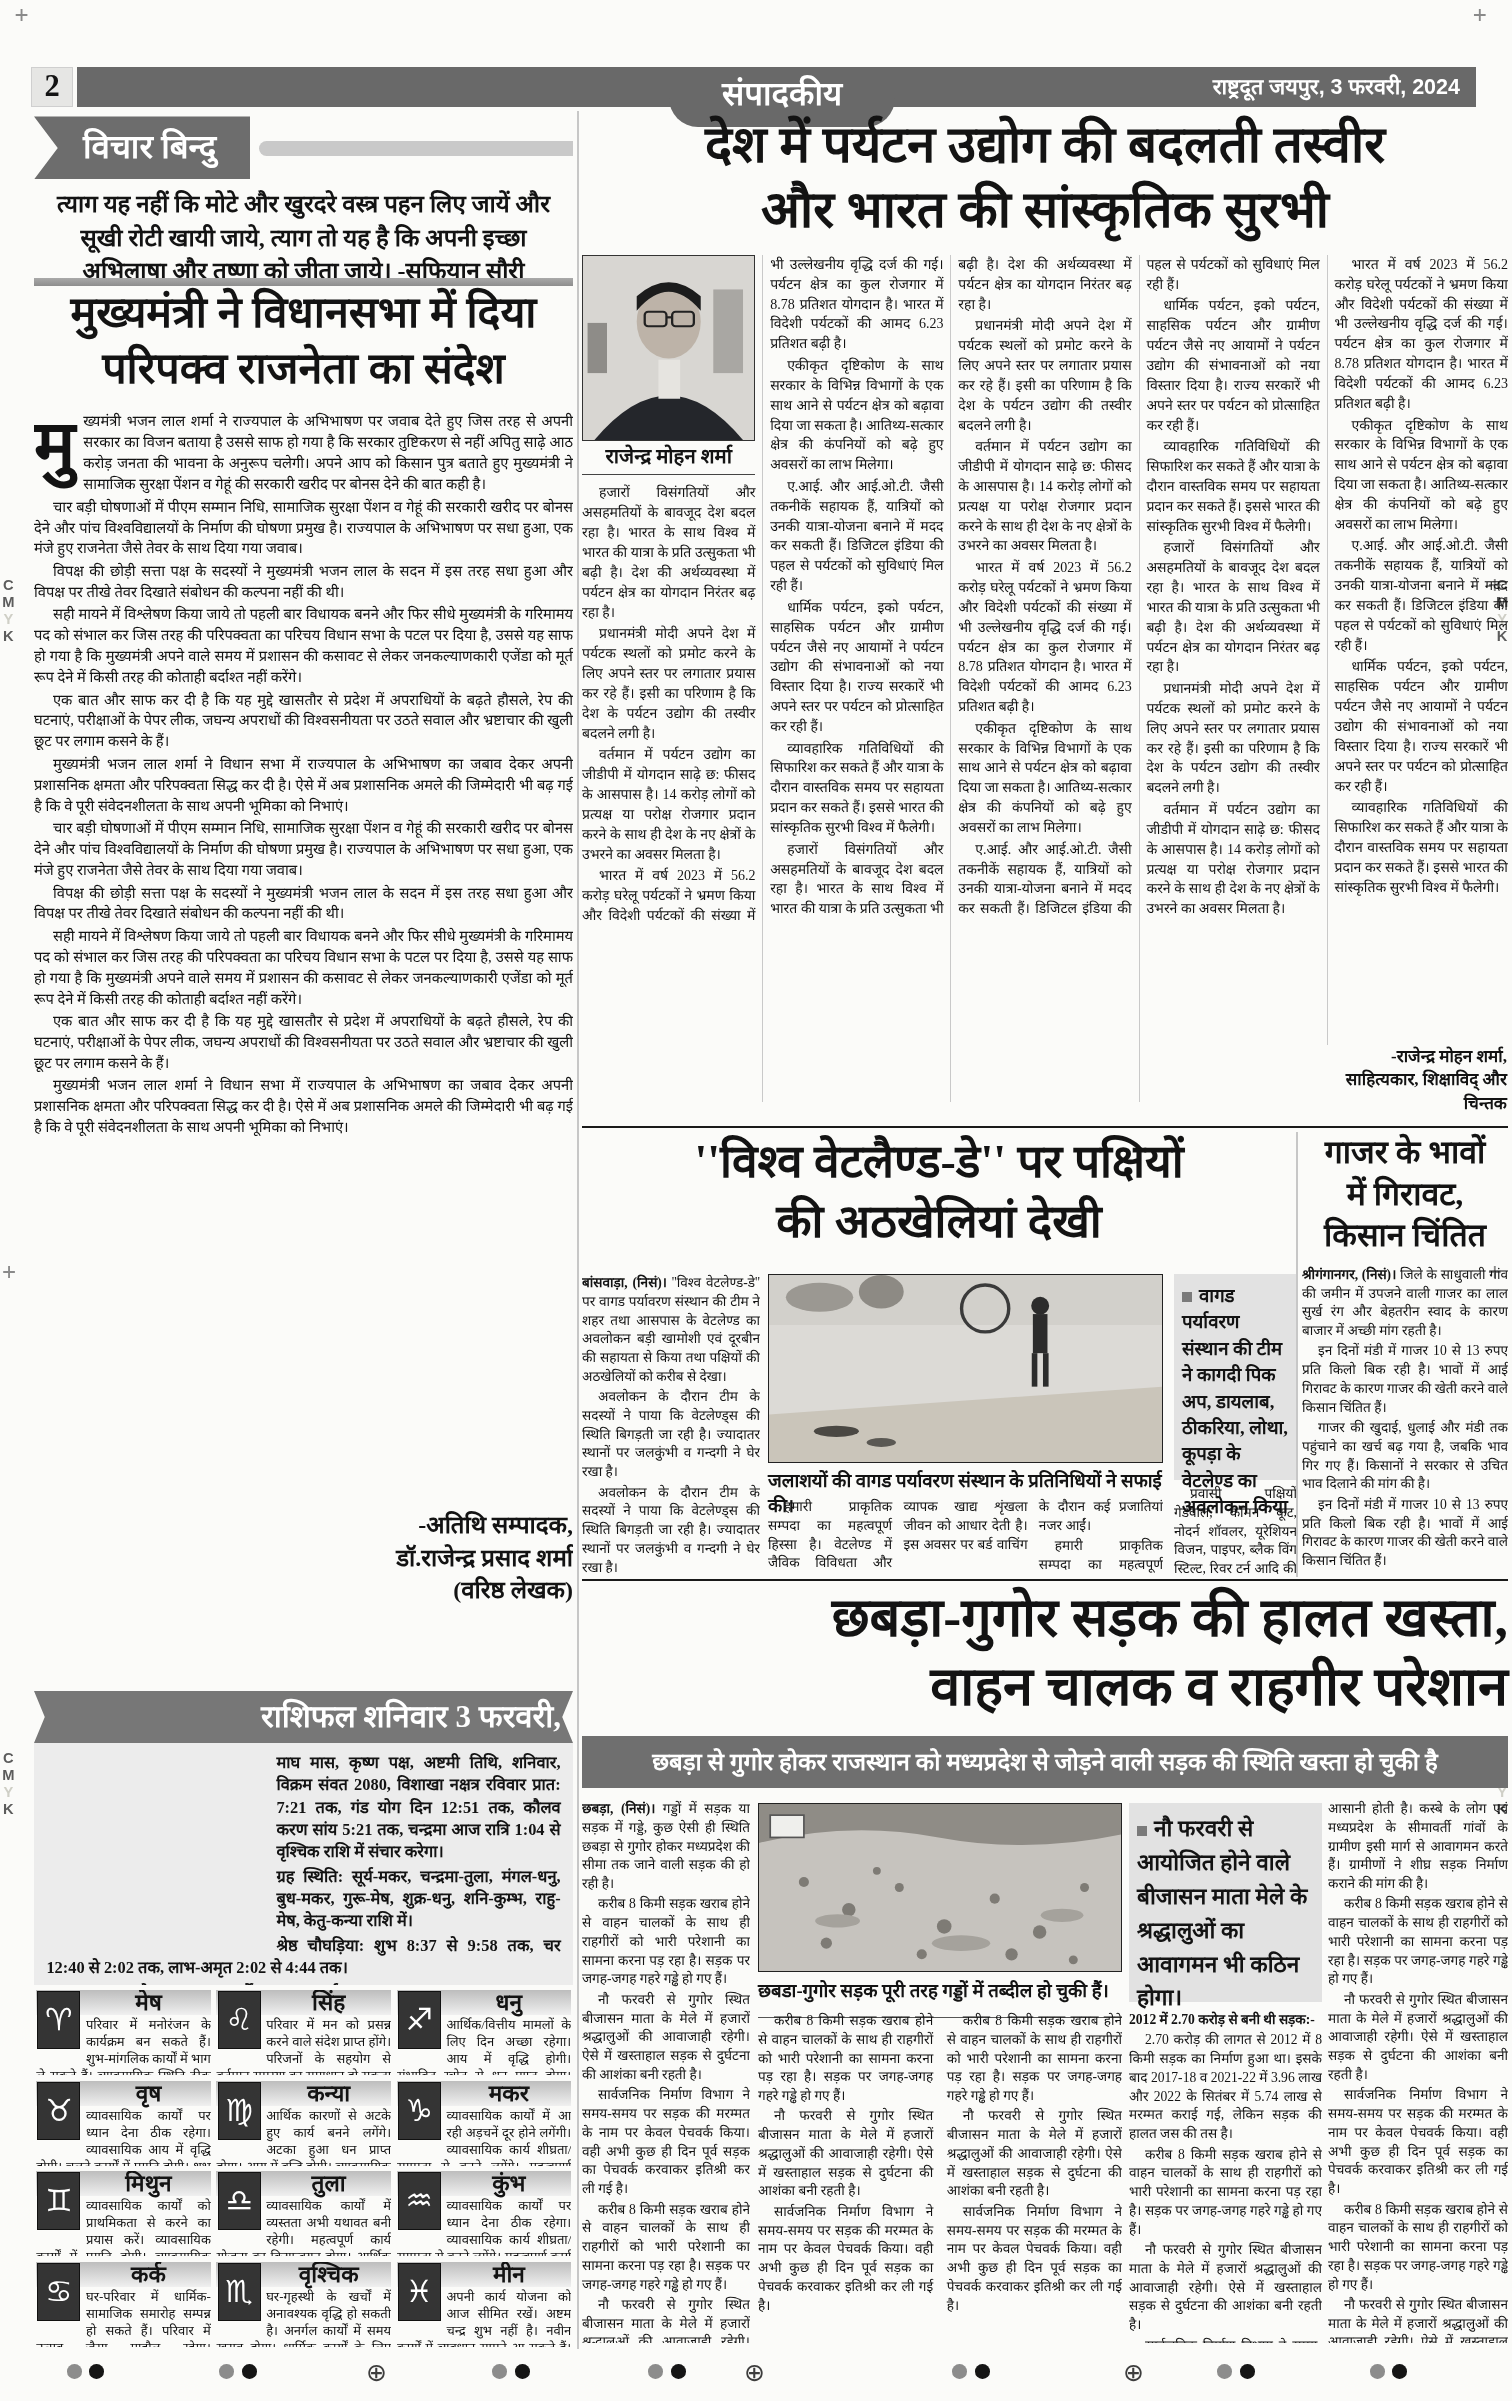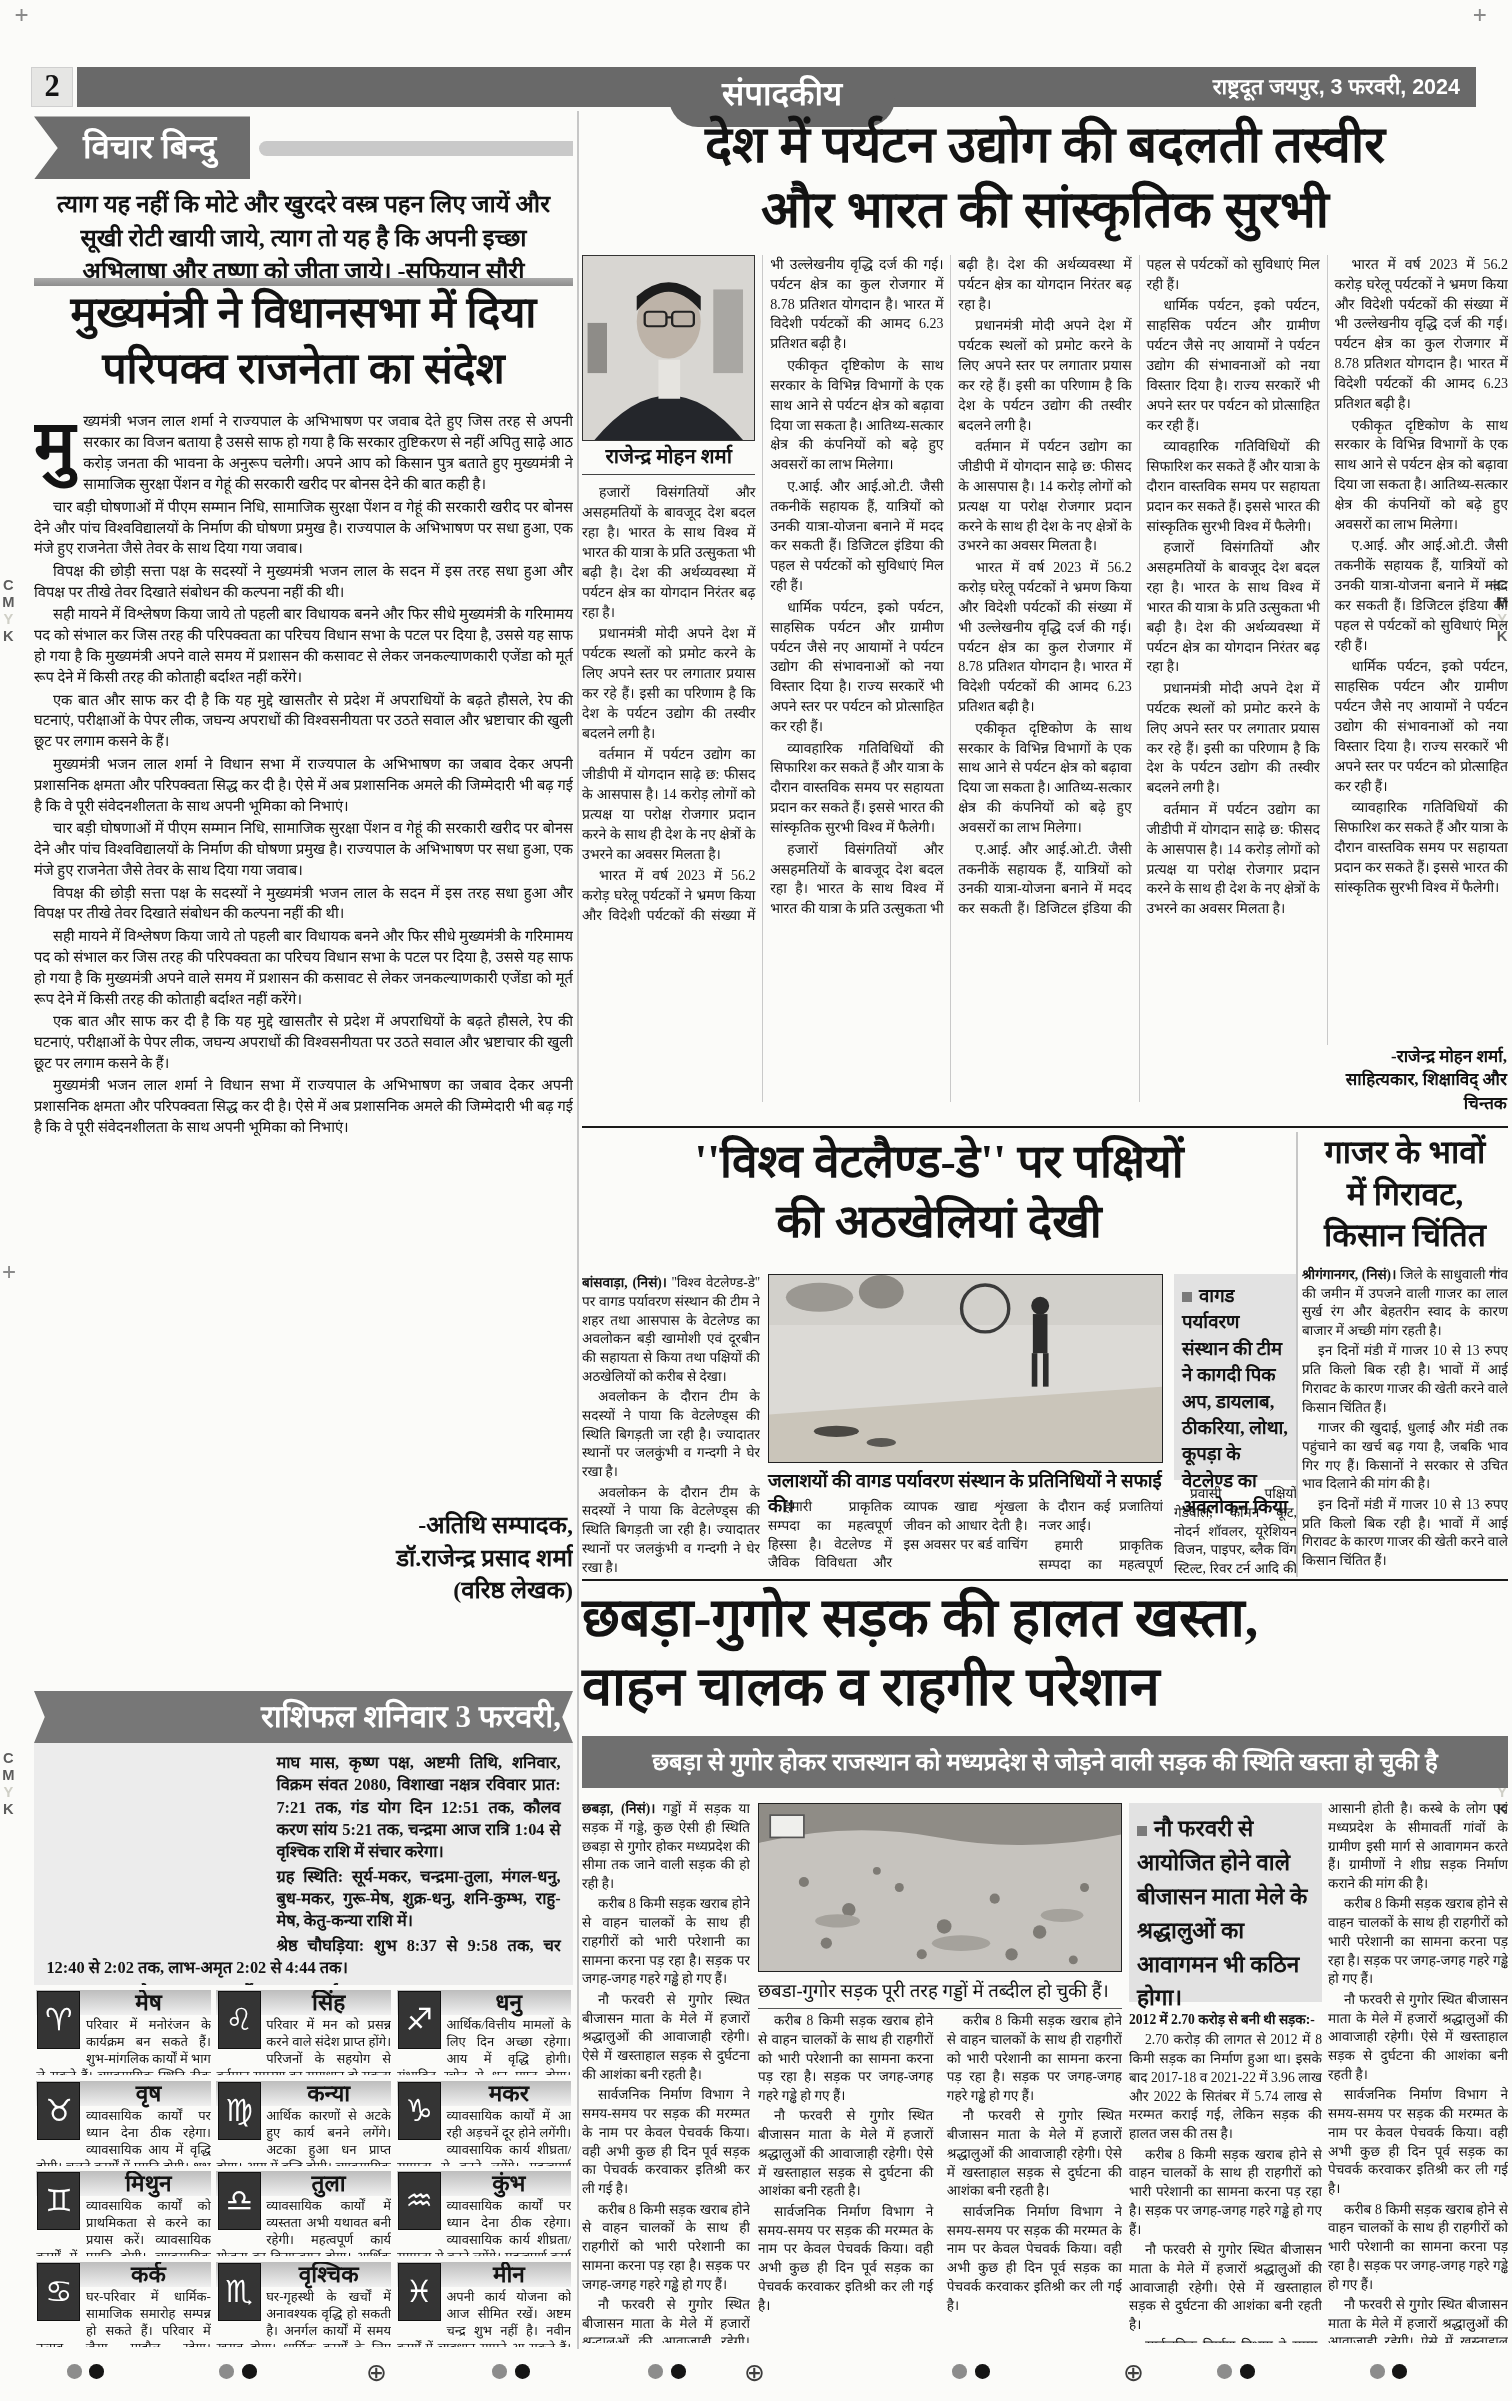--- a/index.html
+++ b/index.html
@@ -63,26 +63,26 @@
   .wet-box{position:absolute;left:592px;top:142px;width:123px;height:206px;font-weight:bold;font-size:18.6px;line-height:1.42}
   .wet-after{position:absolute;left:592px;top:353px;width:123px;height:90px;overflow:hidden}
 
   
   .car{position:absolute;left:1302px;top:1132px;width:206px;height:446px;overflow:hidden}
   .car h1{font-size:32px;line-height:1.3;text-align:center;font-weight:bold}
   .car-body{margin-top:9px;height:305px;overflow:hidden}
 
   
   .road{position:absolute;left:582px;top:1584px;width:926px;height:768px}
-  .road h1{font-size:54px;line-height:1.28;text-align:left;font-weight:bold}
+  .road h1{font-size:54px;line-height:1.28;text-align:right;font-weight:bold}
   .subbar{position:absolute;left:0;top:152px;width:926px;height:52px;background:#6f6f6f;color:#fff;
           font-weight:bold;font-size:24px;text-align:center;line-height:52px;font-family:"Liberation Serif",serif}
   .r-col1{position:absolute;left:0;top:216px;width:168px;height:543px;overflow:hidden}
   .r-ph{position:absolute;left:176px;top:219px;width:364px;height:169px;border:1.7px solid #222}
-  .r-cap{position:absolute;left:176px;top:393px;width:364px;font-weight:normal;font-size:18.6px;border-bottom:1.7px solid #555;padding-bottom:6px}
+  .r-cap{position:absolute;left:176px;top:393px;width:364px;font-weight:bold;font-size:18.6px;border-bottom:1.7px solid #555;padding-bottom:15px}
   .r-below{position:absolute;left:176px;top:428px;width:364px;height:331px;overflow:hidden;column-count:2;column-gap:13.6px}
   .r-box{position:absolute;left:547px;top:219px;width:193px;height:199px;font-weight:bold;font-size:22.6px;line-height:1.5}
   .r-after{position:absolute;left:547px;top:427px;width:193px;height:332px;overflow:hidden}
   .r-col4{position:absolute;left:746px;top:216px;width:180px;height:543px;overflow:hidden}
   .hist-h{font-weight:bold;text-indent:0 !important}
 
   
   .rf{position:absolute;left:34px;top:1691px;width:539px;height:661px}
   .rf-ribbon{position:absolute;left:0;top:0;width:539px;height:52px;background:#777;
              clip-path:polygon(0 0,100% 0,98% 50%,100% 100%,0 100%,2% 50%);

